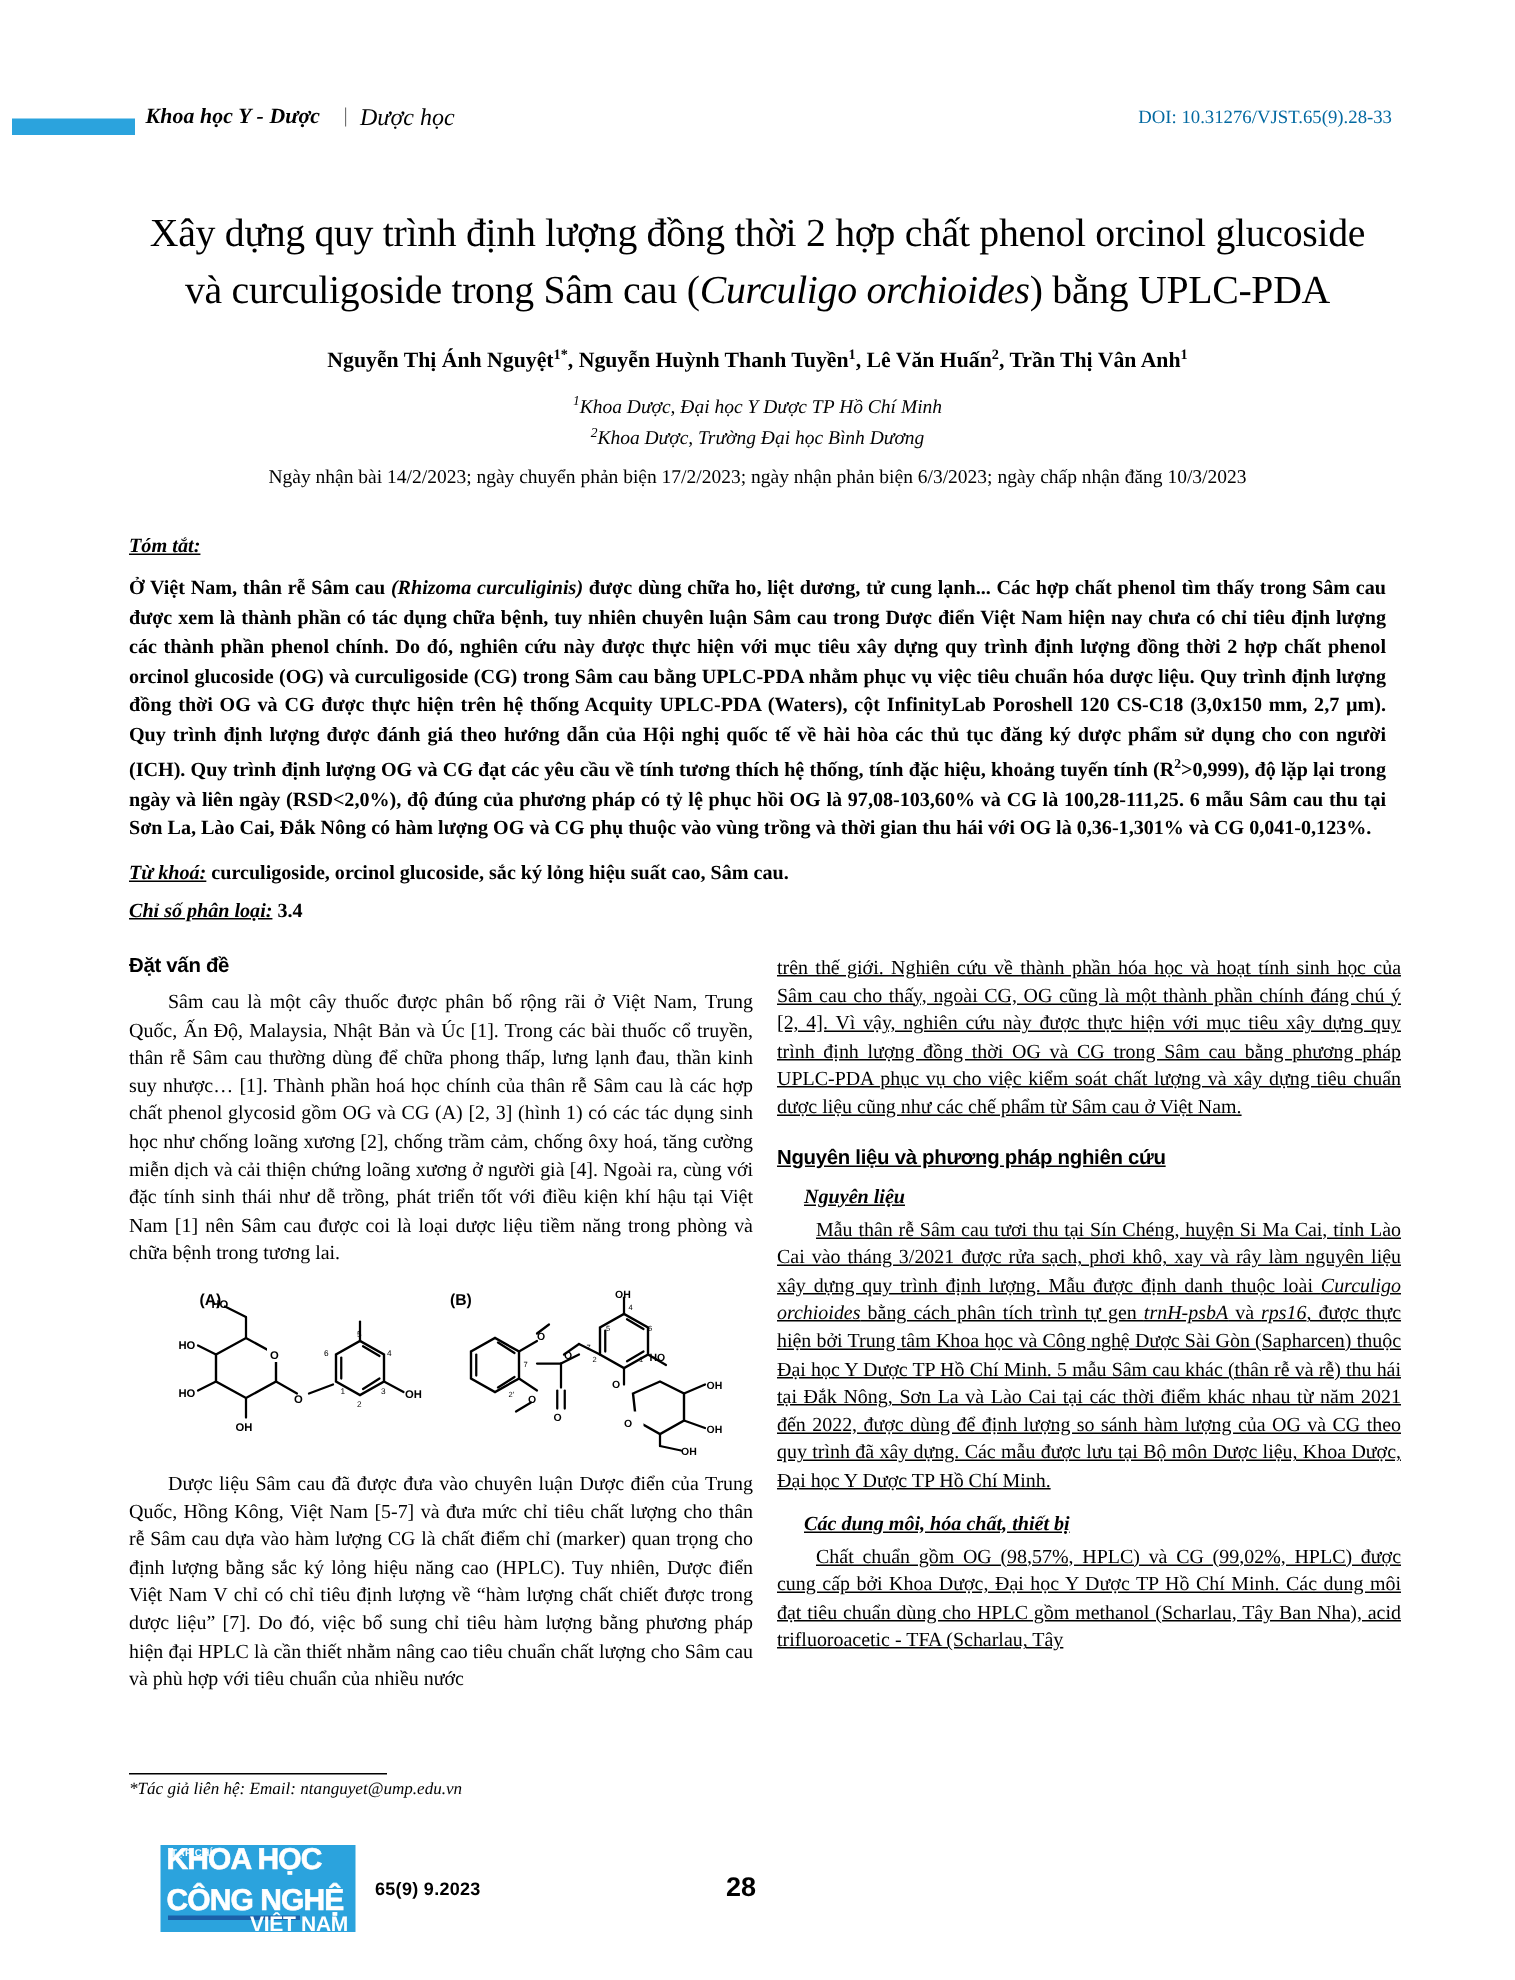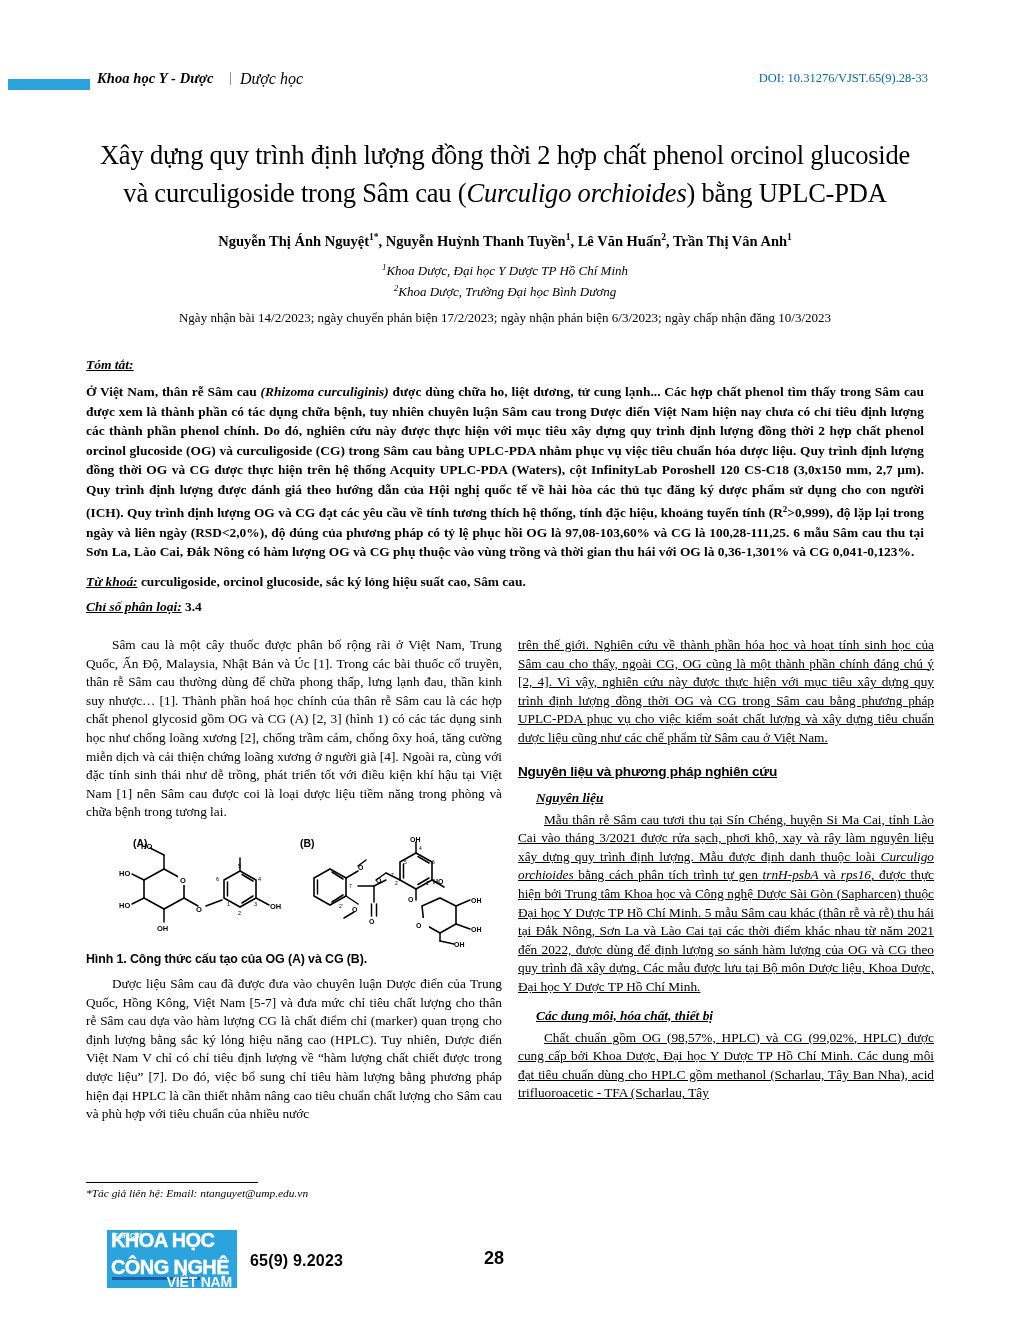--- a/index.html
+++ b/index.html
@@ -303,21 +303,21 @@
     font-size: 14px;
     color: #ffffff;
     letter-spacing: -0.2px;
   }
   .footer-issue {
     position: absolute;
     left: 250px;
     top: 24px;
     font-family: "Liberation Sans", sans-serif;
     font-weight: bold;
-    font-size: 16px;
+    font-size: 12px;
     letter-spacing: 0.2px;
   }
   .footer-page {
     position: absolute;
     left: 484px;
     top: 20px;
     font-family: "Liberation Sans", sans-serif;
     font-weight: bold;
     font-size: 18px;
   }
@@ -350,20 +350,21 @@
   <div class="dates">Ngày nhận bài 14/2/2023; ngày chuyển phản biện 17/2/2023; ngày nhận phản biện 6/3/2023; ngày chấp nhận đăng 10/3/2023</div>
 
   <div class="abstract-wrap">
     <div class="ab-label">Tóm tắt:</div>
     <div class="ab-body"><span>Ở Việt Nam, thân rễ Sâm cau </span><i>(Rhizoma curculiginis)</i><span> được dùng chữa ho, liệt dương, tử cung lạnh... Các hợp chất phenol tìm thấy trong Sâm cau được xem là thành phần có tác dụng chữa bệnh, tuy nhiên chuyên luận Sâm cau trong Dược điển Việt Nam hiện nay chưa có chỉ tiêu định lượng các thành phần phenol chính. Do đó, nghiên cứu này được thực hiện với mục tiêu xây dựng quy trình định lượng đồng thời 2 hợp chất phenol orcinol glucoside (OG) và curculigoside (CG) trong Sâm cau bằng UPLC-PDA nhằm phục vụ việc tiêu chuẩn hóa dược liệu. Quy trình định lượng đồng thời OG và CG được thực hiện trên hệ thống Acquity UPLC-PDA (Waters), cột InfinityLab Poroshell 120 CS-C18 (3,0x150 mm, 2,7 µm). Quy trình định lượng được đánh giá theo hướng dẫn của Hội nghị quốc tế về hài hòa các thủ tục đăng ký dược phẩm sử dụng cho con người (ICH). Quy trình định lượng OG và CG đạt các yêu cầu về tính tương thích hệ thống, tính đặc hiệu, khoảng tuyến tính (R</span><sup>2</sup><span>&gt;0,999), độ lặp lại trong ngày và liên ngày (RSD&lt;2,0%), độ đúng của phương pháp có tỷ lệ phục hồi OG là 97,08-103,60% và CG là 100,28-111,25. 6 mẫu Sâm cau thu tại Sơn La, Lào Cai, Đắk Nông có hàm lượng OG và CG phụ thuộc vào vùng trồng và thời gian thu hái với OG là 0,36-1,301% và CG 0,041-0,123%.</span></div>
     <div class="kw-line"><span class="lbl">Từ khoá:</span><span class="val"> curculigoside, orcinol glucoside, sắc ký lỏng hiệu suất cao, Sâm cau.</span></div>
     <div class="cls-line"><span class="lbl">Chỉ số phân loại:</span><span class="val"> 3.4</span></div>
   </div>
 
   <div class="col col-left">
+    <div class="h2">Đặt vấn đề</div>
     <p class="body">Sâm cau là một cây thuốc được phân bố rộng rãi ở Việt Nam, Trung Quốc, Ấn Độ, Malaysia, Nhật Bản và Úc [1]. Trong các bài thuốc cổ truyền, thân rễ Sâm cau thường dùng để chữa phong thấp, lưng lạnh đau, thần kinh suy nhược… [1]. Thành phần hoá học chính của thân rễ Sâm cau là các hợp chất phenol glycosid gồm OG và CG (A) [2, 3] (hình 1) có các tác dụng sinh học như chống loãng xương [2], chống trầm cảm, chống ôxy hoá, tăng cường miễn dịch và cải thiện chứng loãng xương ở người già [4]. Ngoài ra, cùng với đặc tính sinh thái như dễ trồng, phát triển tốt với điều kiện khí hậu tại Việt Nam [1] nên Sâm cau được coi là loại dược liệu tiềm năng trong phòng và chữa bệnh trong tương lai.</p>
 
     <div class="figure">
       <div class="fig-canvas">
         <svg width="416" height="112" viewBox="0 0 416 112">
           <g stroke="#000" stroke-width="1.5" fill="none" stroke-linecap="round">
 
             <polygon points="58,44 78,33 98,44 98,62 78,73 58,62" stroke-width="1.6"></polygon>
 
             <rect x="92" y="37" width="13" height="12" fill="#fff" stroke="none"></rect>
@@ -468,21 +469,20 @@
             <text x="346" y="28">6</text>
             <text x="340" y="49">1</text>
             <text x="309" y="49">2</text>
           </g>
           <g font-family="Liberation Sans, sans-serif" font-size="10.5" font-weight="bold" fill="#000">
             <text x="47" y="11">(A)</text>
             <text x="214" y="11">(B)</text>
           </g>
         </svg>
       </div>
-      <div class="fig-caption">Hình 1. Công thức cấu tạo của OG (A) và CG (B).</div>
     </div>
 
     <p class="body">Dược liệu Sâm cau đã được đưa vào chuyên luận Dược điển của Trung Quốc, Hồng Kông, Việt Nam [5-7] và đưa mức chỉ tiêu chất lượng cho thân rễ Sâm cau dựa vào hàm lượng CG là chất điểm chỉ (marker) quan trọng cho định lượng bằng sắc ký lỏng hiệu năng cao (HPLC). Tuy nhiên, Dược điển Việt Nam V chỉ có chỉ tiêu định lượng về “hàm lượng chất chiết được trong dược liệu” [7]. Do đó, việc bổ sung chỉ tiêu hàm lượng bằng phương pháp hiện đại HPLC là cần thiết nhằm nâng cao tiêu chuẩn chất lượng cho Sâm cau và phù hợp với tiêu chuẩn của nhiều nước</p>
   </div>
 
   <div class="col col-right">
     <p class="body" style="text-indent:0;">trên thế giới. Nghiên cứu về thành phần hóa học và hoạt tính sinh học của Sâm cau cho thấy, ngoài CG, OG cũng là một thành phần chính đáng chú ý [2, 4]. Vì vậy, nghiên cứu này được thực hiện với mục tiêu xây dựng quy trình định lượng đồng thời OG và CG trong Sâm cau bằng phương pháp UPLC-PDA phục vụ cho việc kiểm soát chất lượng và xây dựng tiêu chuẩn dược liệu cũng như các chế phẩm từ Sâm cau ở Việt Nam.</p>
     <div class="h2" style="margin-top:16px;">Nguyên liệu và phương pháp nghiên cứu</div>
     <div class="h3">Nguyên liệu</div>
     <p class="body"><span>Mẫu thân rễ Sâm cau tươi thu tại Sín Chéng, huyện Si Ma Cai, tỉnh Lào Cai vào tháng 3/2021 được rửa sạch, phơi khô, xay và rây làm nguyên liệu xây dựng quy trình định lượng. Mẫu được định danh thuộc loài </span><i>Curculigo orchioides</i><span> bằng cách phân tích trình tự gen </span><i>trnH-psbA</i><span> và </span><i>rps16</i><span>, được thực hiện bởi Trung tâm Khoa học và Công nghệ Dược Sài Gòn (Sapharcen) thuộc Đại học Y Dược TP Hồ Chí Minh. 5 mẫu Sâm cau khác (thân rễ và rễ) thu hái tại Đắk Nông, Sơn La và Lào Cai tại các thời điểm khác nhau từ năm 2021 đến 2022, được dùng để định lượng so sánh hàm lượng của OG và CG theo quy trình đã xây dựng. Các mẫu được lưu tại Bộ môn Dược liệu, Khoa Dược, Đại học Y Dược TP Hồ Chí Minh.</span></p>

